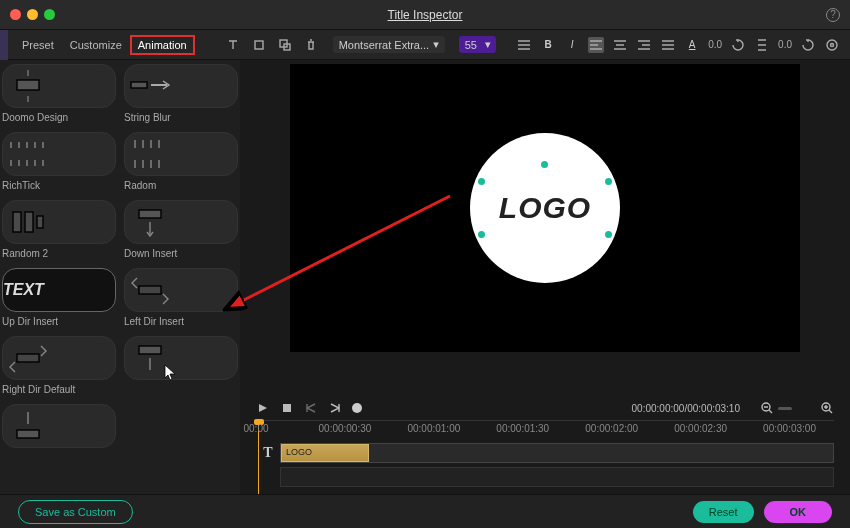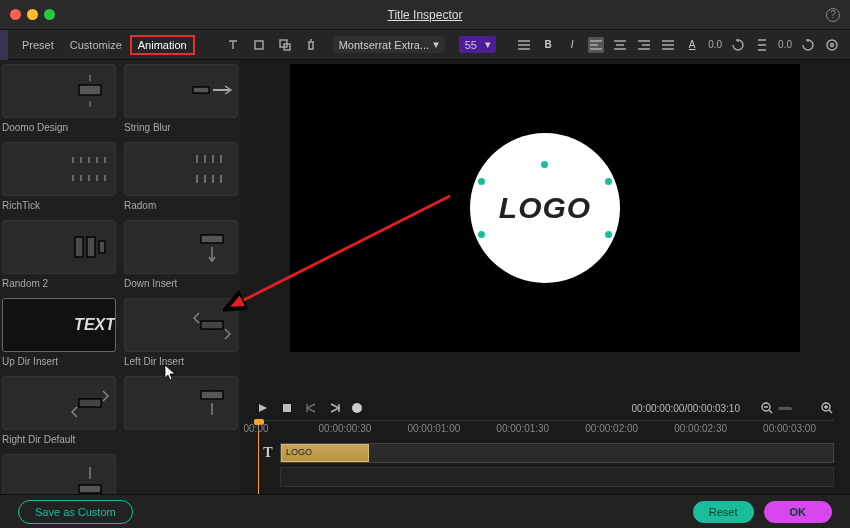--- a/index.html
+++ b/index.html
@@ -23,21 +23,21 @@
   .size-sel { margin-left: 14px; color: #ccc; font-size: 11px; display:flex; align-items:center; gap:8px; background:#4c1d95; padding:2px 6px; border-radius:3px;}
   .right-tools { margin-left: auto; margin-right: 10px; display:flex; gap:8px; align-items:center; }
   .rt { width:16px; height:16px; color:#aaa; display:flex; align-items:center; justify-content:center; font-size:10px; }
   .rt.active { background:#555; border-radius:2px; }
   .numval { color:#aaa; font-size:10px; }
 
   .main { display: flex; height: calc(528px - 30px - 30px - 34px); }
   .sidebar { width: 240px; background: #1f1f1f; overflow-y: auto; padding: 4px 2px; position: relative; }
   .anim-grid { display: grid; grid-template-columns: 1fr 1fr; gap: 6px 8px; }
   .anim-cell { display:flex; flex-direction:column; }
-  .anim-thumb { height: 54px; background: #2a2a2a; border:1px solid #333; border-radius:3px; display:flex; align-items:center; justify-content:flex-end; position:relative; overflow:hidden;}
+  .anim-thumb { height: 44px; background: #2a2a2a; border:1px solid #333; border-radius:14px; display:flex; align-items:center; justify-content:flex-start; position:relative; overflow:hidden;}
   .anim-label { color: #aaa; font-size: 10px; margin-top: 4px; height:14px; }
   .anim-thumb.selected { border:1px solid #666; background:#111; }
   .thumb-text { color:#ddd; font-size:16px; font-style:italic; font-weight:700; }
 
   .preview-area { flex: 1; display:flex; flex-direction:column; background:#1a1a1a; }
   .canvas-wrap { flex:1; display:flex; justify-content:center; padding:4px 30px 0 30px;}
   .canvas { width:510px; height:288px; background:#000; position:relative; }
   .logo-circle { position:absolute; left:50%; top:50%; transform:translate(-50%,-50%); width:150px; height:150px; background:#fff; border-radius:50%; display:flex; align-items:center; justify-content:center; }
   .logo-text { font-size:30px; font-weight:800; font-style:italic; color:#222; letter-spacing:1px;}
   .handle { position:absolute; width:7px; height:7px; background:#1abc9c; border-radius:50%; }

